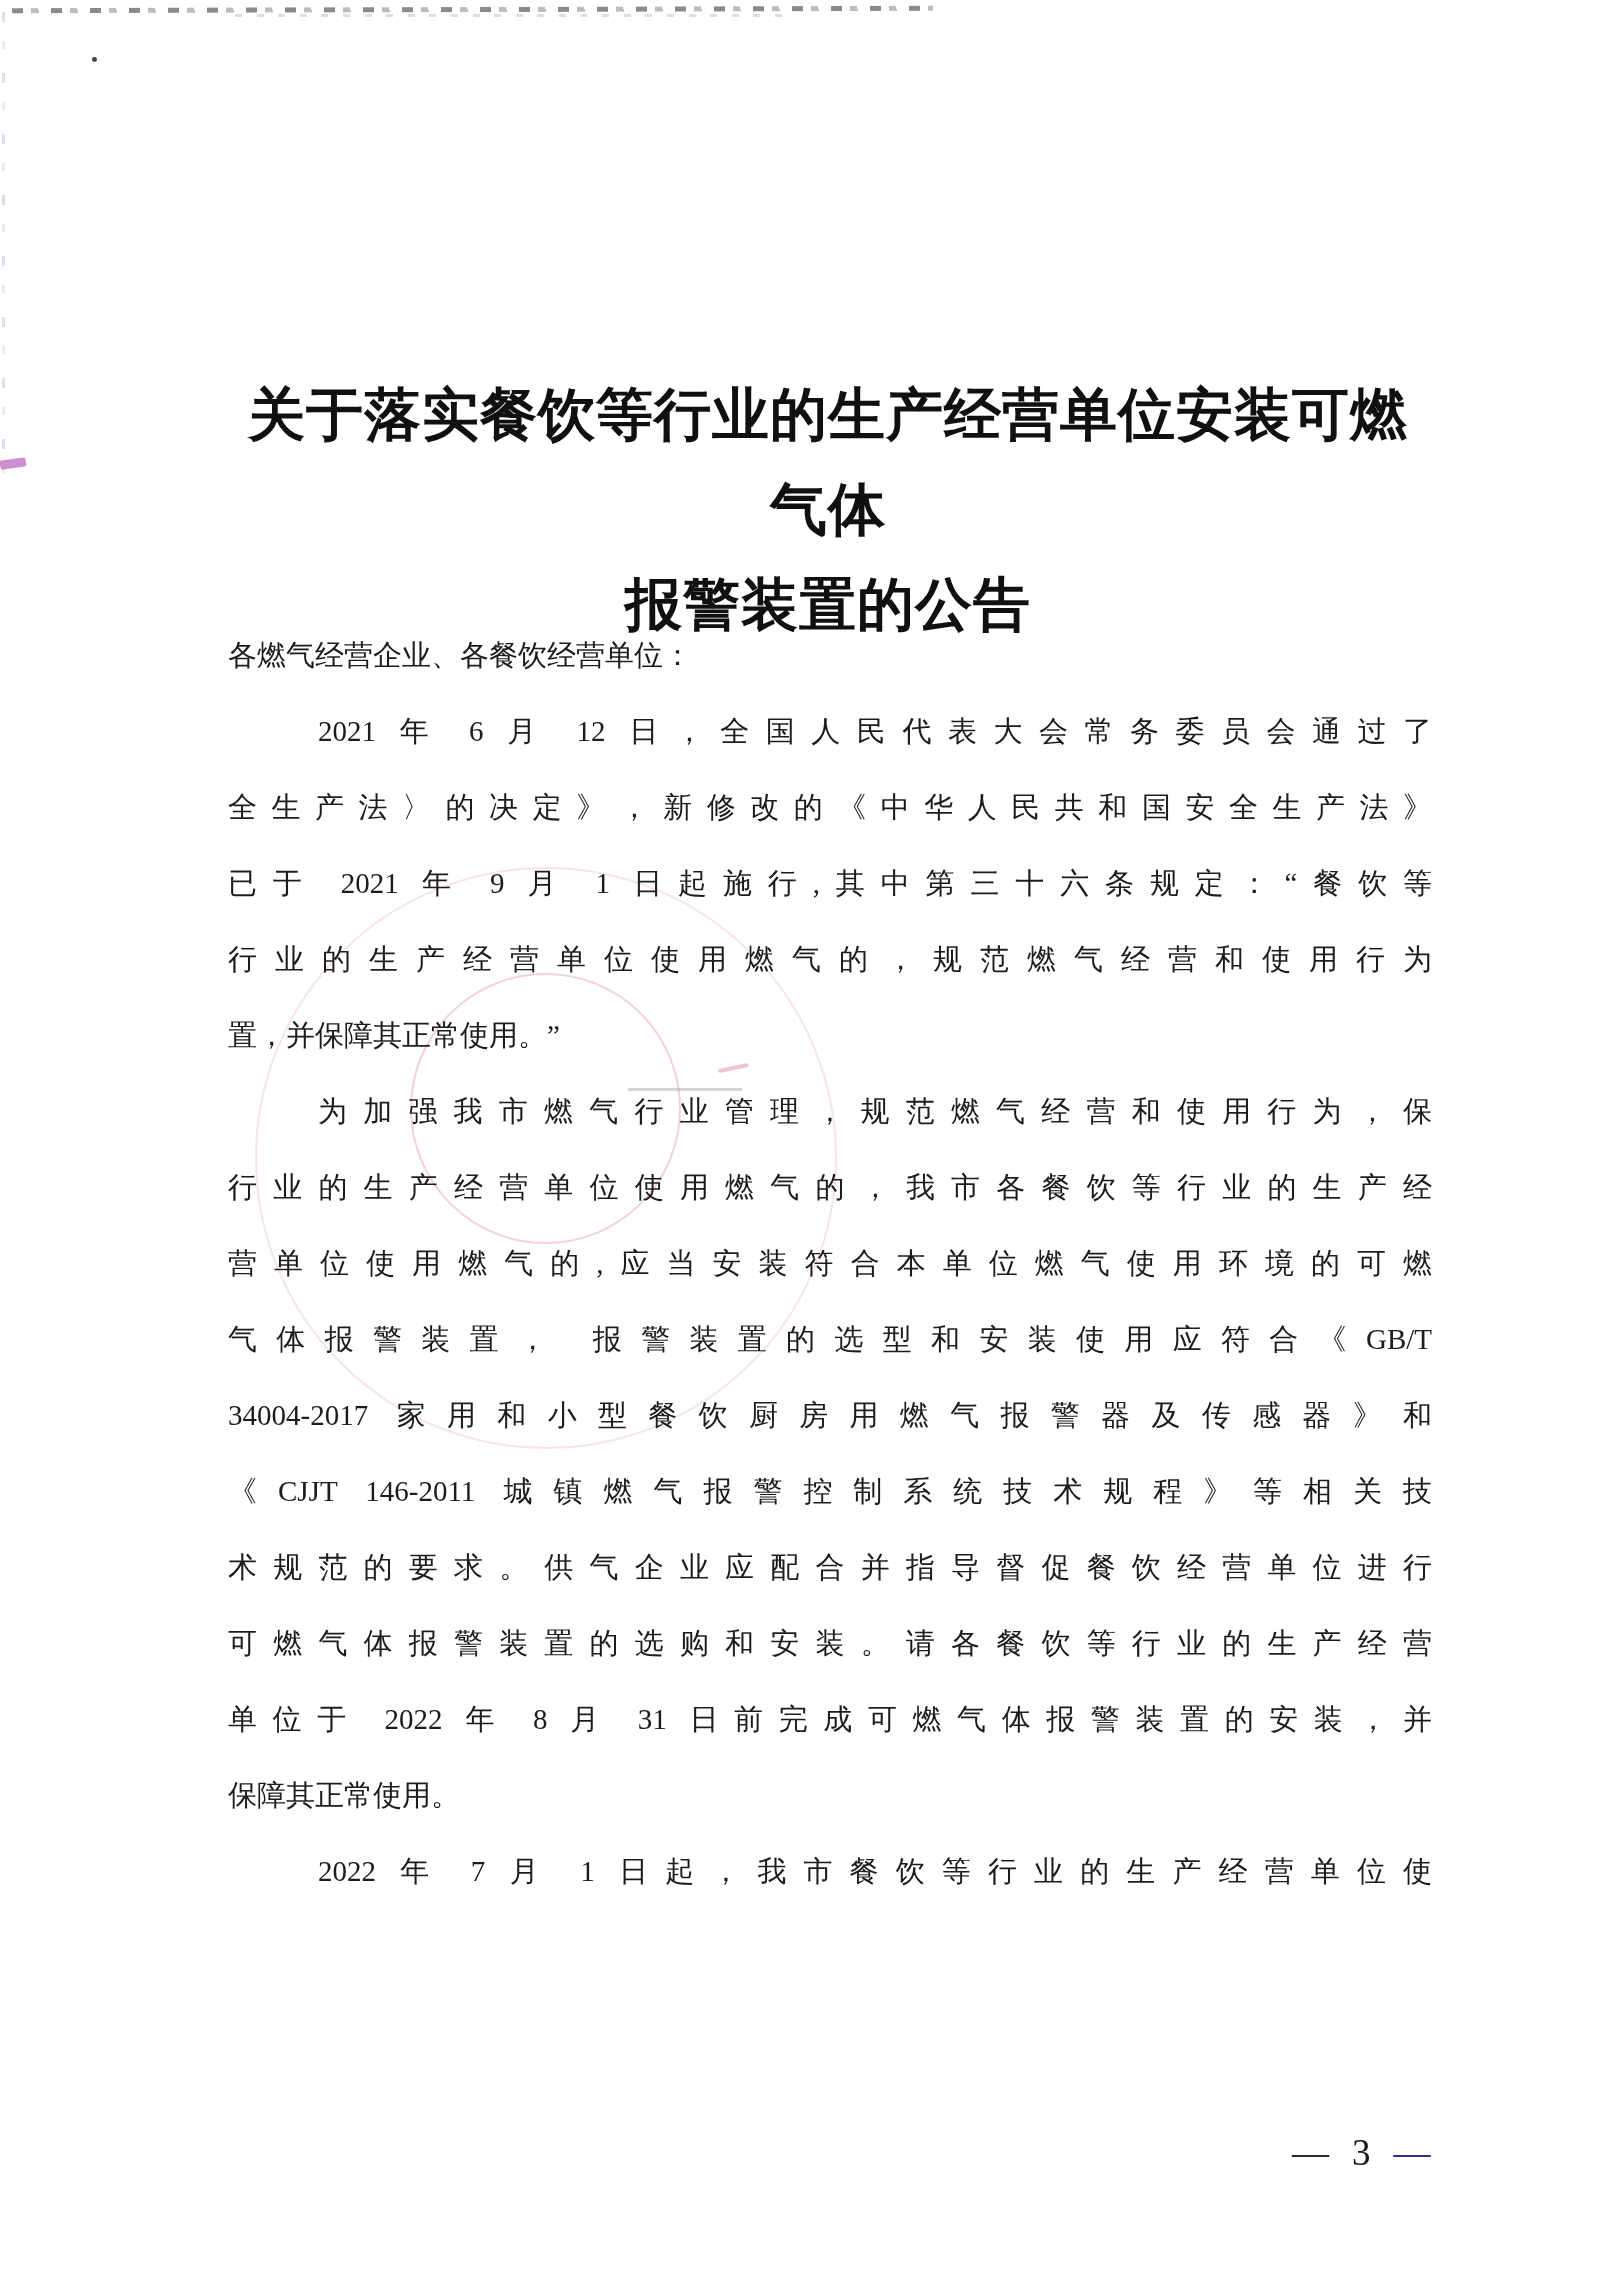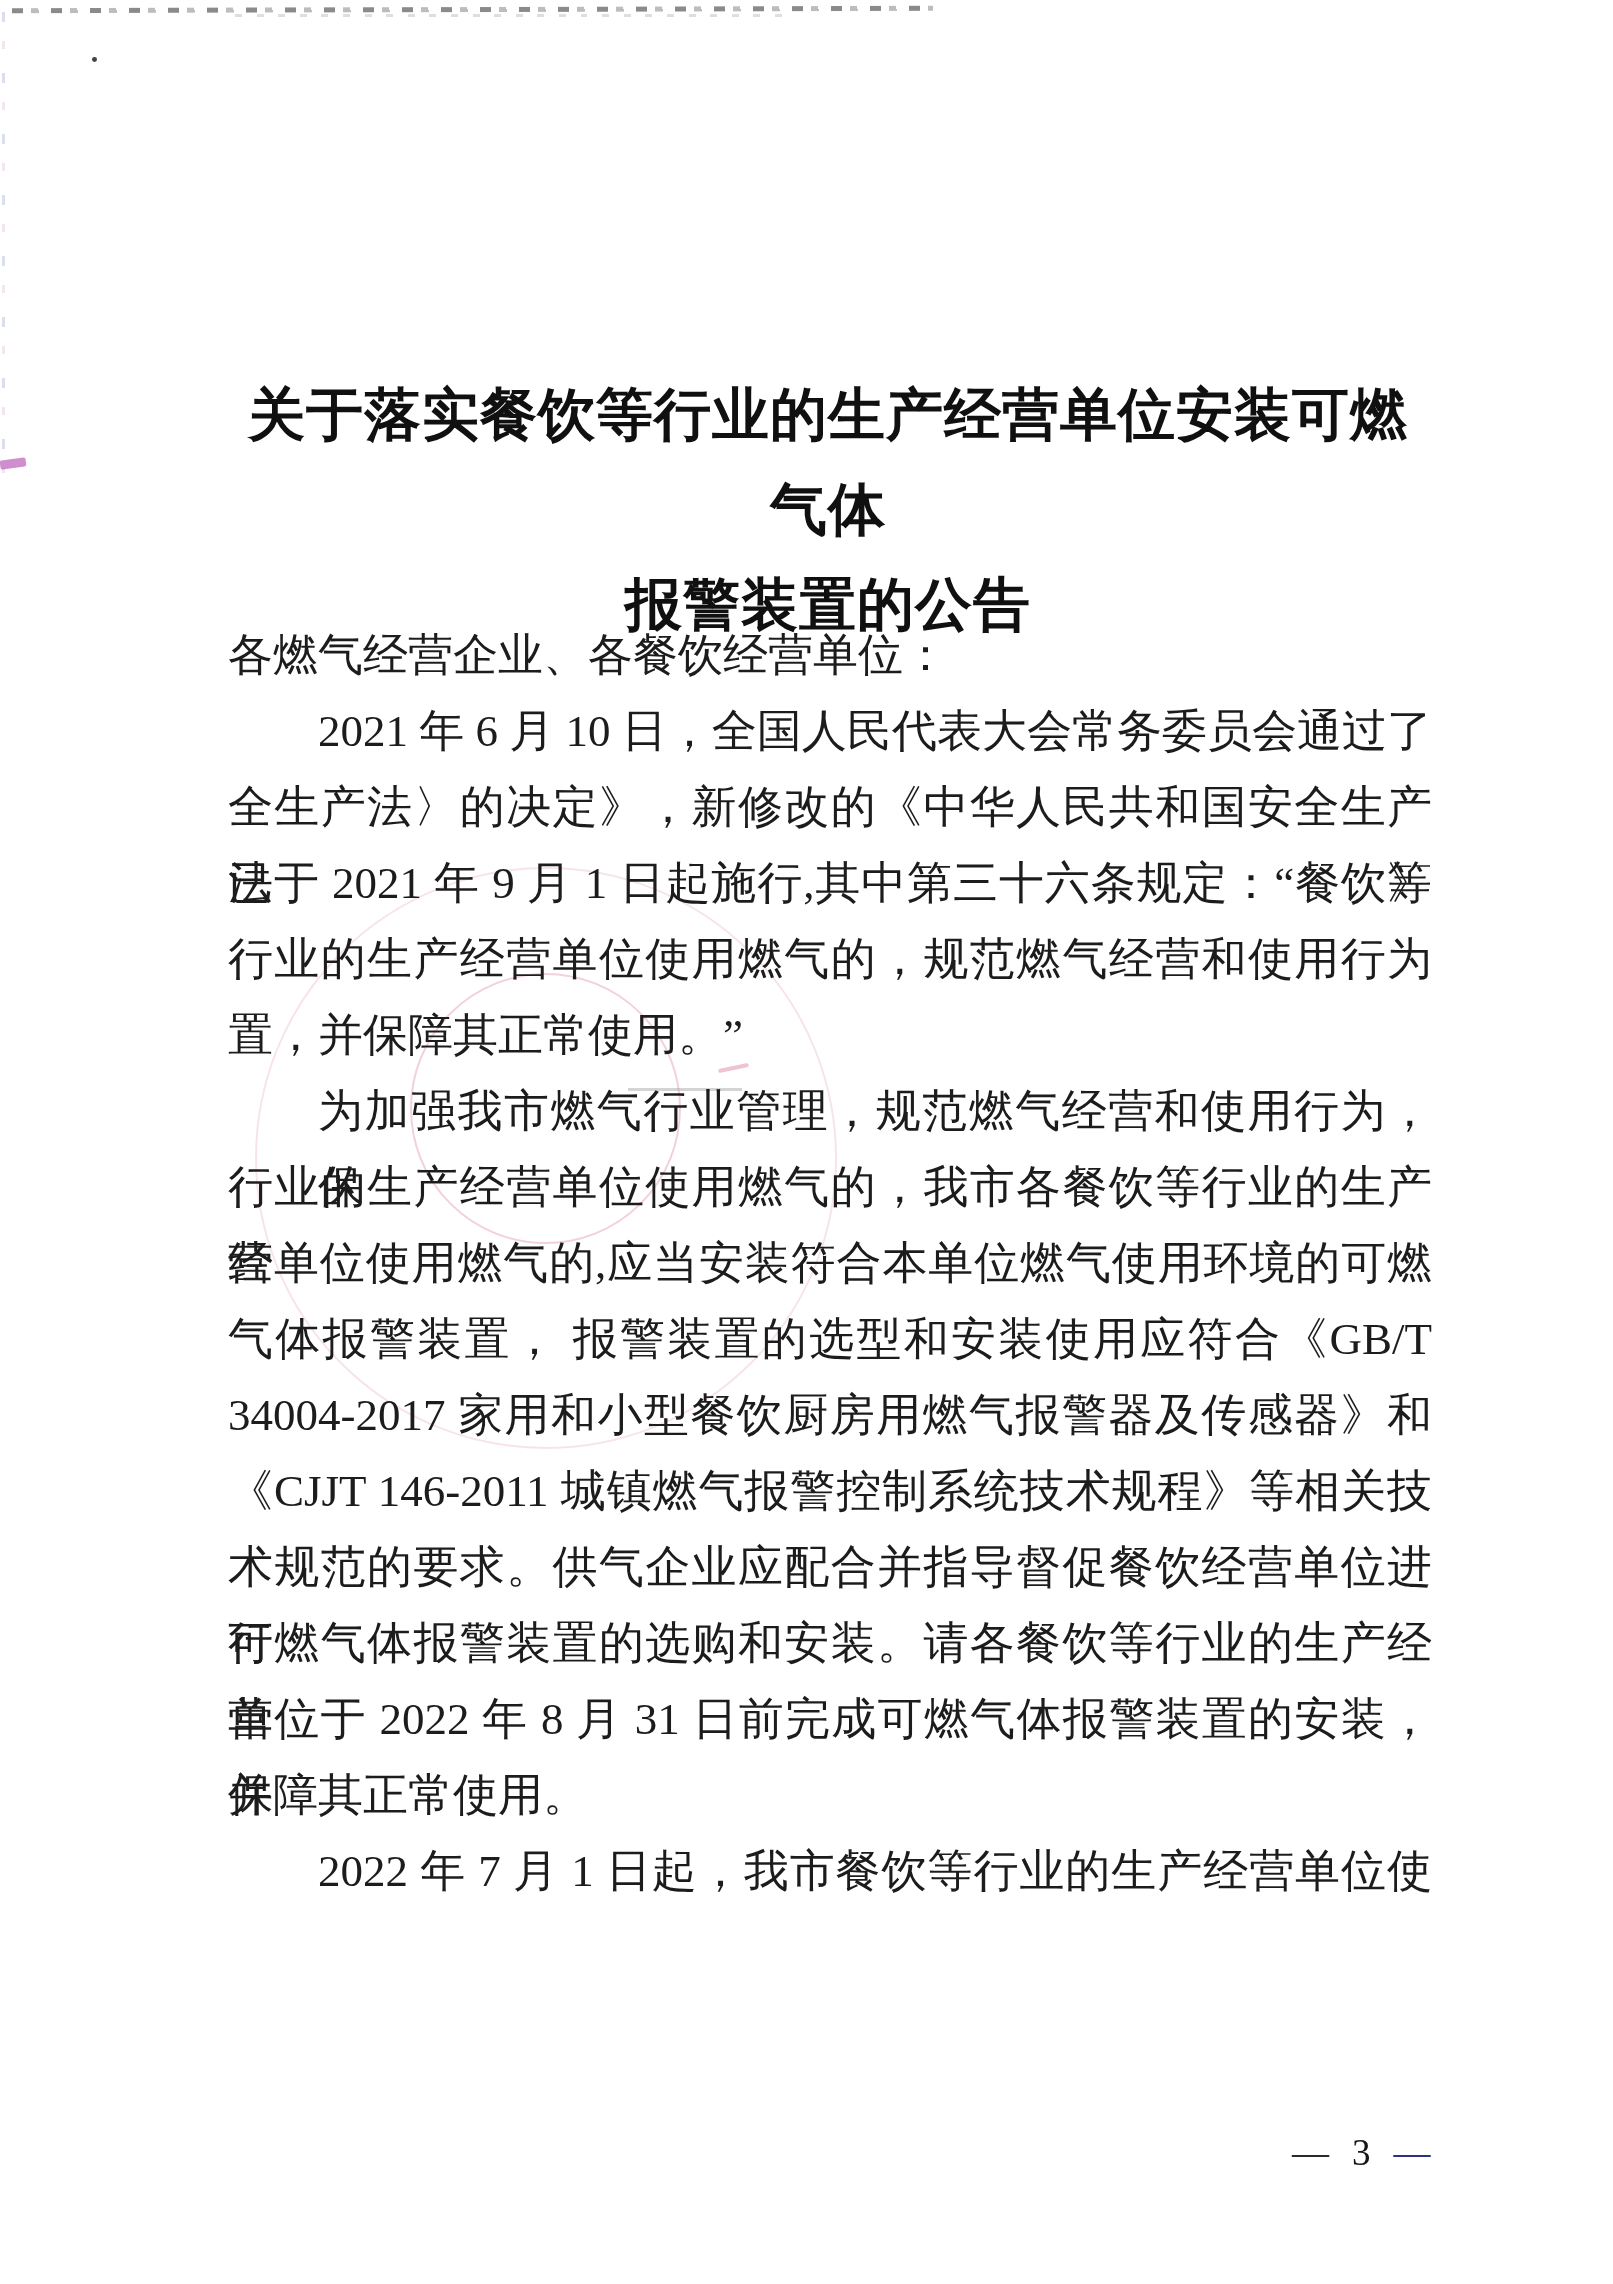--- a/index.html
+++ b/index.html
@@ -107,21 +107,21 @@
     letter-spacing: 1px;
   }
   .doc-body {
     position: absolute;
     left: 228px; top: 617px;
     width: 1204px;
   }
   .body-line {
     height: 76px;
     line-height: 76px;
-    font-size: 45px;
+    font-size: 29px;
     white-space: nowrap;
     text-align: left;
     color: #1c1c1c;
   }
   .body-line.fill {
     white-space: normal;
     text-align: justify;
     text-align-last: justify;
   }
   .body-line.indent {
@@ -159,21 +159,21 @@
   <div class="seal-inner" id="seal-inner" style="border-color: rgb(217, 121, 156);"></div>
   <div class="seal-squiggle" id="seal-squiggle" style="background: rgb(217, 121, 156);"></div>
 
   <div class="doc-title">
     <div>关于落实餐饮等行业的生产经营单位安装可燃气体</div>
     <div>报警装置的公告</div>
   </div>
 
   <div class="doc-body" id="doc-body">
       <div class="body-line">各燃气经营企业、各餐饮经营单位：</div>
-      <div class="body-line indent fill">2021 年 6 月 10 日，全国人民代表大会常务委员会通过了</div>
+      <div class="body-line indent fill">2021 年 6 月 12 日，全国人民代表大会常务委员会通过了</div>
       <div class="body-line fill">全生产法〉的决定》，新修改的《中华人民共和国安全生产法》</div>
       <div class="body-line fill">已于 2021 年 9 月 1 日起施行,其中第三十六条规定：“餐饮等</div>
       <div class="body-line fill">行业的生产经营单位使用燃气的，规范燃气经营和使用行为</div>
       <div class="body-line">置，并保障其正常使用。”</div>
       <div class="body-line indent fill">为加强我市燃气行业管理，规范燃气经营和使用行为，保</div>
       <div class="body-line fill">行业的生产经营单位使用燃气的，我市各餐饮等行业的生产经</div>
       <div class="body-line fill">营单位使用燃气的,应当安装符合本单位燃气使用环境的可燃</div>
       <div class="body-line fill">气体报警装置， 报警装置的选型和安装使用应符合《GB/T</div>
       <div class="body-line fill">34004-2017 家用和小型餐饮厨房用燃气报警器及传感器》和</div>
       <div class="body-line fill">《CJJT 146-2011 城镇燃气报警控制系统技术规程》等相关技</div>

